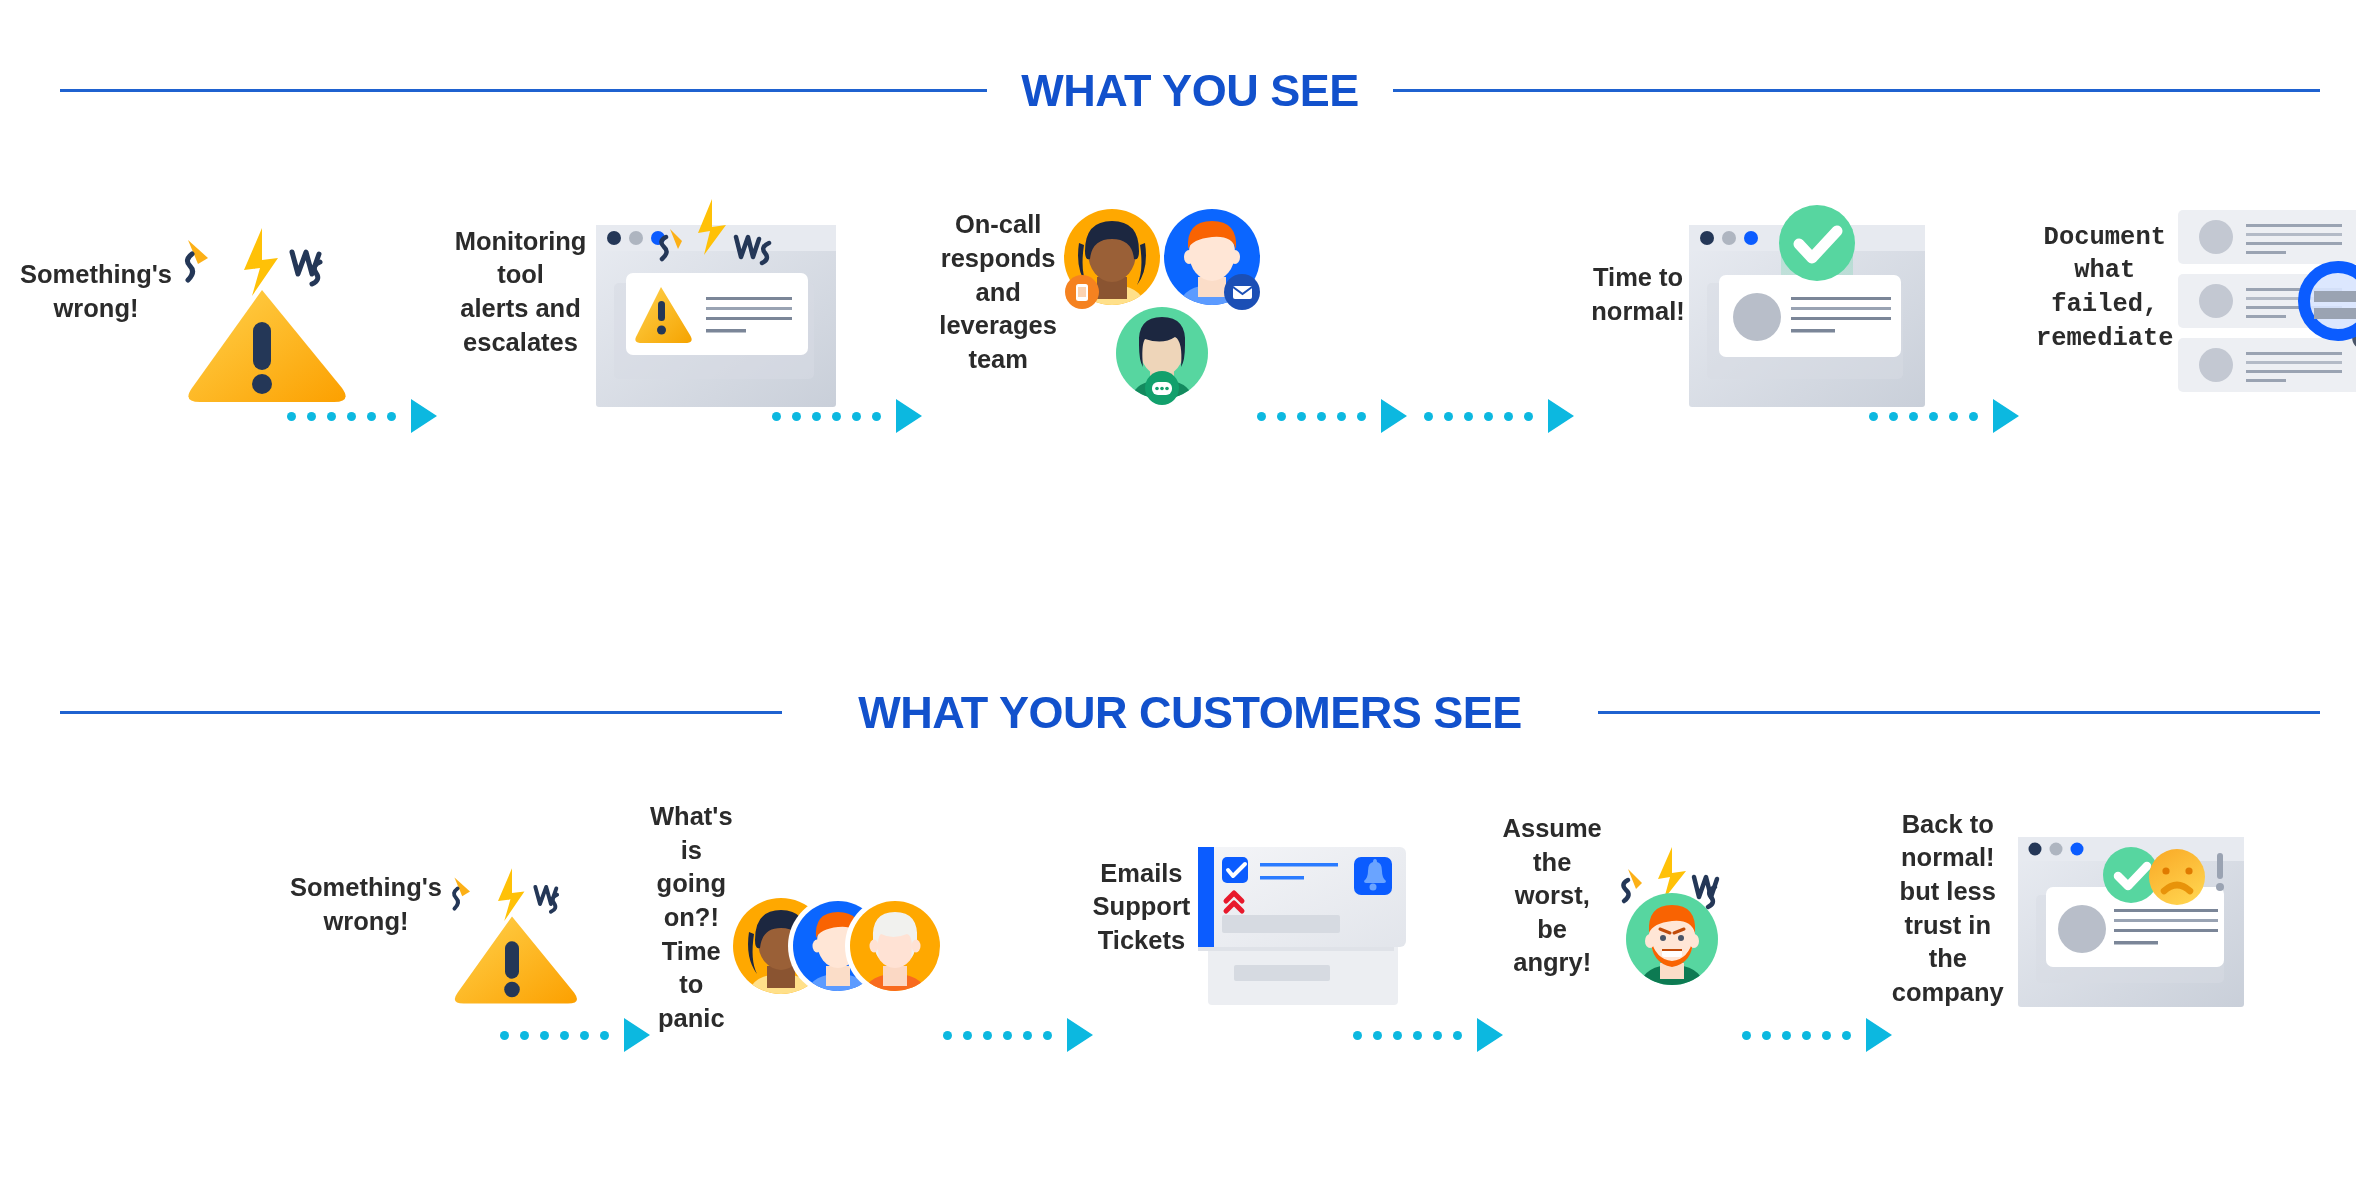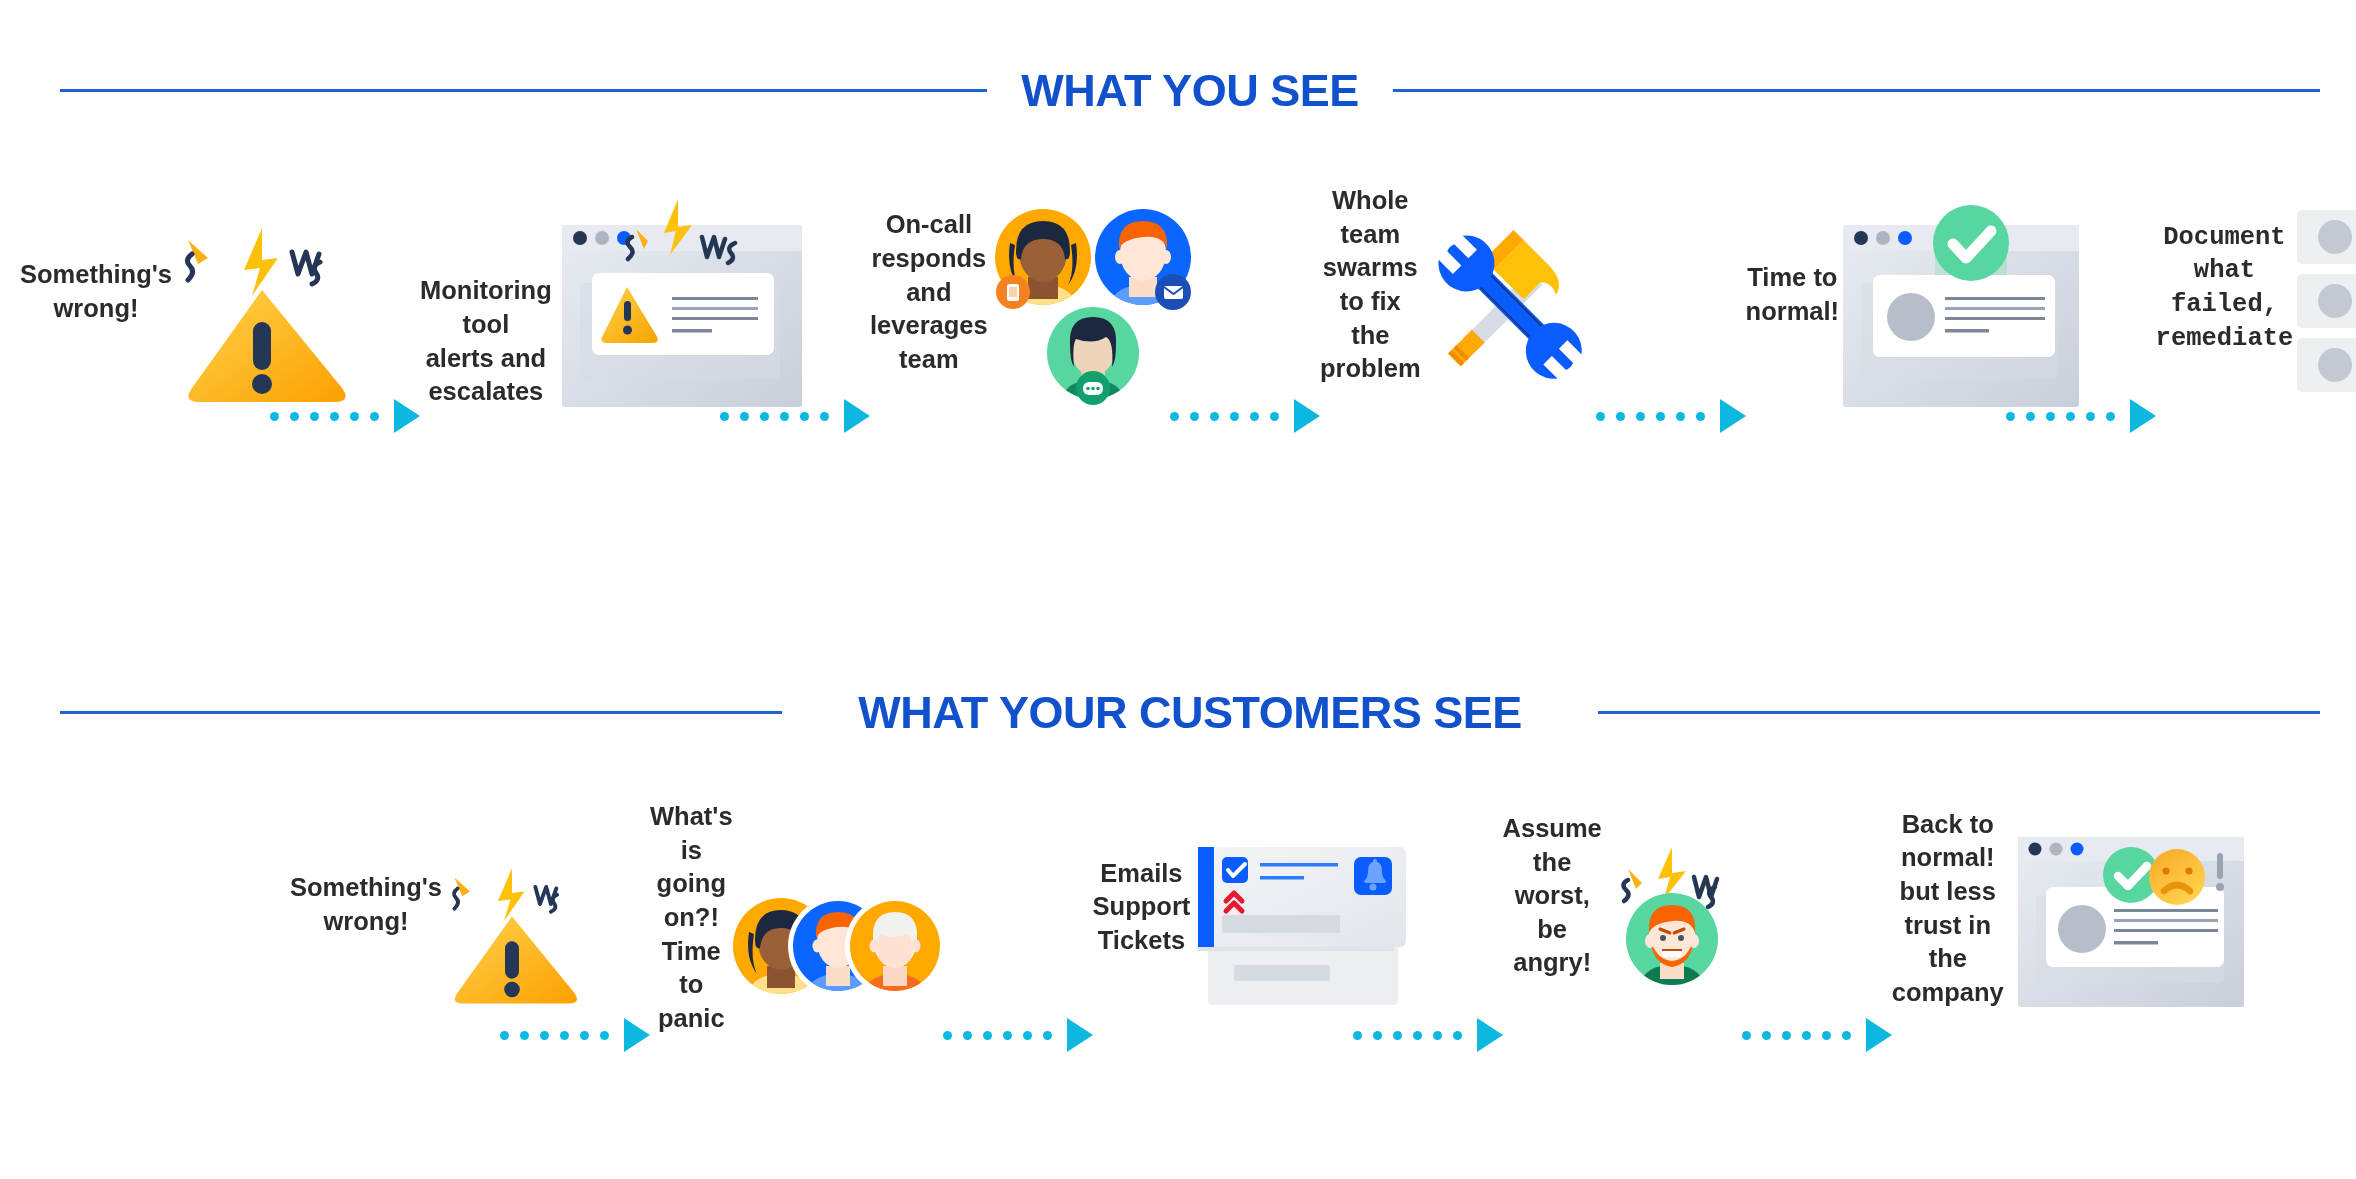--- a/index.html
+++ b/index.html
@@ -104,21 +104,21 @@
     <div class="arrow" style="margin-top:224px;">
       <span class="dot"></span>
       <span class="dot"></span>
       <span class="dot"></span>
       <span class="dot"></span>
       <span class="dot"></span>
       <span class="dot"></span>
       <span class="head"></span>
     </div>
 
-    <div class="step" style="width:300px;align-items:flex-end;">
+    <div class="step" style="width:300px;">
       <div class="step-label">Monitoring tool
 alerts and escalates</div>
       <div class="art" style="margin-top:24px; height:210px;">
         <svg width="260" height="215" viewBox="0 0 260 215">
           <defs>
             <linearGradient id="wg1" x1="0" y1="0" x2="1" y2="1">
               <stop offset="0" stop-color="#e9ecf2"></stop>
                 <stop offset="1" stop-color="#c9cfd9"></stop>
             </linearGradient>
             <linearGradient id="yg2" x1="0" y1="0" x2="1" y2="1">
@@ -225,43 +225,20 @@
     <div class="arrow" style="margin-top:224px;">
       <span class="dot"></span>
       <span class="dot"></span>
       <span class="dot"></span>
       <span class="dot"></span>
       <span class="dot"></span>
       <span class="dot"></span>
       <span class="head"></span>
     </div>
 
-    <div class="step" style="width:300px;">
-      <div class="step-label">Whole team swarms
-to fix the problem</div>
-      <div class="art" style="margin-top:40px; height:180px;">
-        <svg width="175" height="170" viewBox="0 0 175 170">
-          <g transform="rotate(45 87 85)">
-            <rect x="79" y="46" width="18" height="94" fill="#d7dbe3"></rect>
-            <rect x="79" y="128" width="18" height="34" fill="#ffa800"></rect>
-            <rect x="79" y="150" width="18" height="4" fill="#f08c00"></rect>
-            <rect x="79" y="157" width="18" height="4" fill="#f08c00"></rect>
-            <path d="M52 28 h36 q22 0 26 16 q-12-6-20 2 v24 h-42 z" fill="#ffc107"></path>
-            <path d="M52 28 h-14 v42 h14 z" fill="#ffa800"></path>
-          </g>
-          <g transform="rotate(-45 87 85)">
-            <rect x="78" y="40" width="20" height="96" rx="8" fill="#0b5cff" stroke="#0b5cff"></rect>
-            <rect x="80" y="46" width="16" height="84" rx="7" fill="#0b5cff" stroke="#123b8a" stroke-width="2"></rect>
-            <path d="M88 8 a30 30 0 0 1 0 46 a30 30 0 0 1 0 -46 z" fill="none"></path>
-            <path d="M70 4 a28 28 0 1 0 34 0 v20 h-12 v-20 q-5-2-10 0 v20 h-12 z" fill="#0b5cff"></path>
-            <path d="M70 172 a28 28 0 1 1 34 0 v-20 h-12 v20 q-5 2-10 0 v-20 h-12 z" fill="#0b5cff"></path>
-          </g>
-        </svg>
-      </div>
-    </div>
 
     <div class="arrow" style="margin-top:224px;">
       <span class="dot"></span>
       <span class="dot"></span>
       <span class="dot"></span>
       <span class="dot"></span>
       <span class="dot"></span>
       <span class="dot"></span>
       <span class="head"></span>
     </div>

